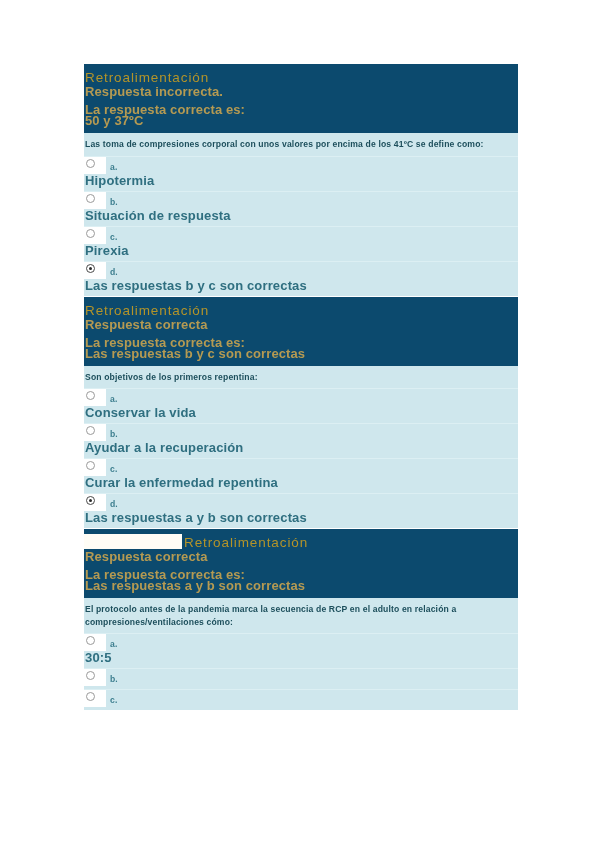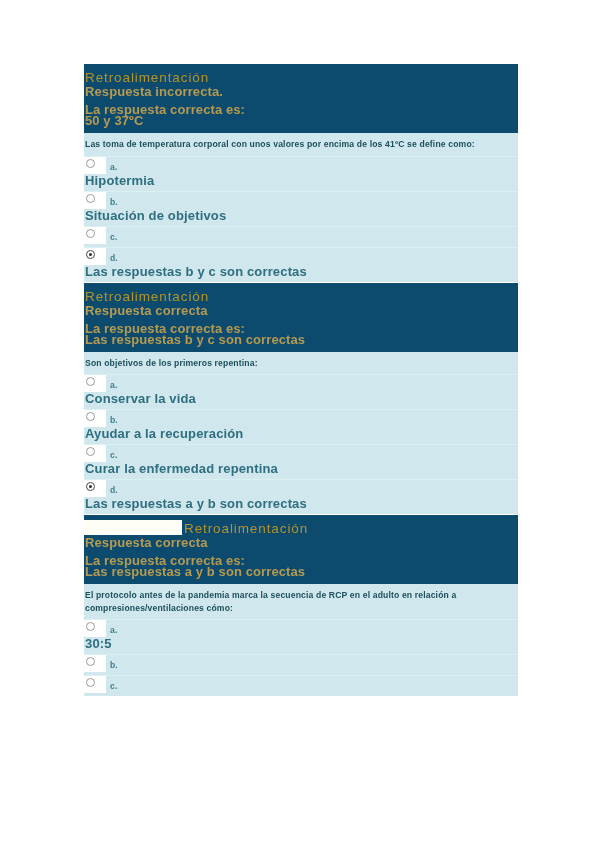--- a/index.html
+++ b/index.html
@@ -152,43 +152,44 @@
       <div class="feedback">
         <div class="feedback-head-row">
           <div class="feedback-head">Retroalimentación</div>
         </div>
         <div class="feedback-line">Respuesta incorrecta.</div>
         <div class="feedback-gap"></div>
         <div class="feedback-line">La respuesta correcta es:</div>
         <div class="feedback-line">50 y 37ºC</div>
       </div>
       <div class="qblock">
-        <div class="qtext">Las toma de temperatura corporal con unos valores por encima de los 41ºC se define como:</div>
+        <div class="qtext">Las toma de compresiones corporal con unos valores por encima de los 41ºC se define como:</div>
         <div class="answer-row">
           <div class="radio-cell">
             <div class="radio-bg"></div>
             <div class="radio"></div>
             <div class="ans-letter">a.</div>
           </div>
           <div class="ans-text">Hipotermia</div>
         </div>
         <div class="answer-row">
           <div class="radio-cell">
             <div class="radio-bg"></div>
             <div class="radio"></div>
             <div class="ans-letter">b.</div>
           </div>
-          <div class="ans-text">Situación de objetivos</div>
+          <div class="ans-text">Situación de respuesta</div>
         </div>
         <div class="answer-row">
           <div class="radio-cell">
             <div class="radio-bg"></div>
             <div class="radio"></div>
             <div class="ans-letter">c.</div>
           </div>
+          <div class="ans-text">Pirexia</div>
         </div>
         <div class="answer-row">
           <div class="radio-cell">
             <div class="radio-bg"></div>
             <div class="radio checked"></div>
             <div class="ans-letter">d.</div>
           </div>
           <div class="ans-text">Las respuestas b y c son correctas</div>
         </div>
       </div>

